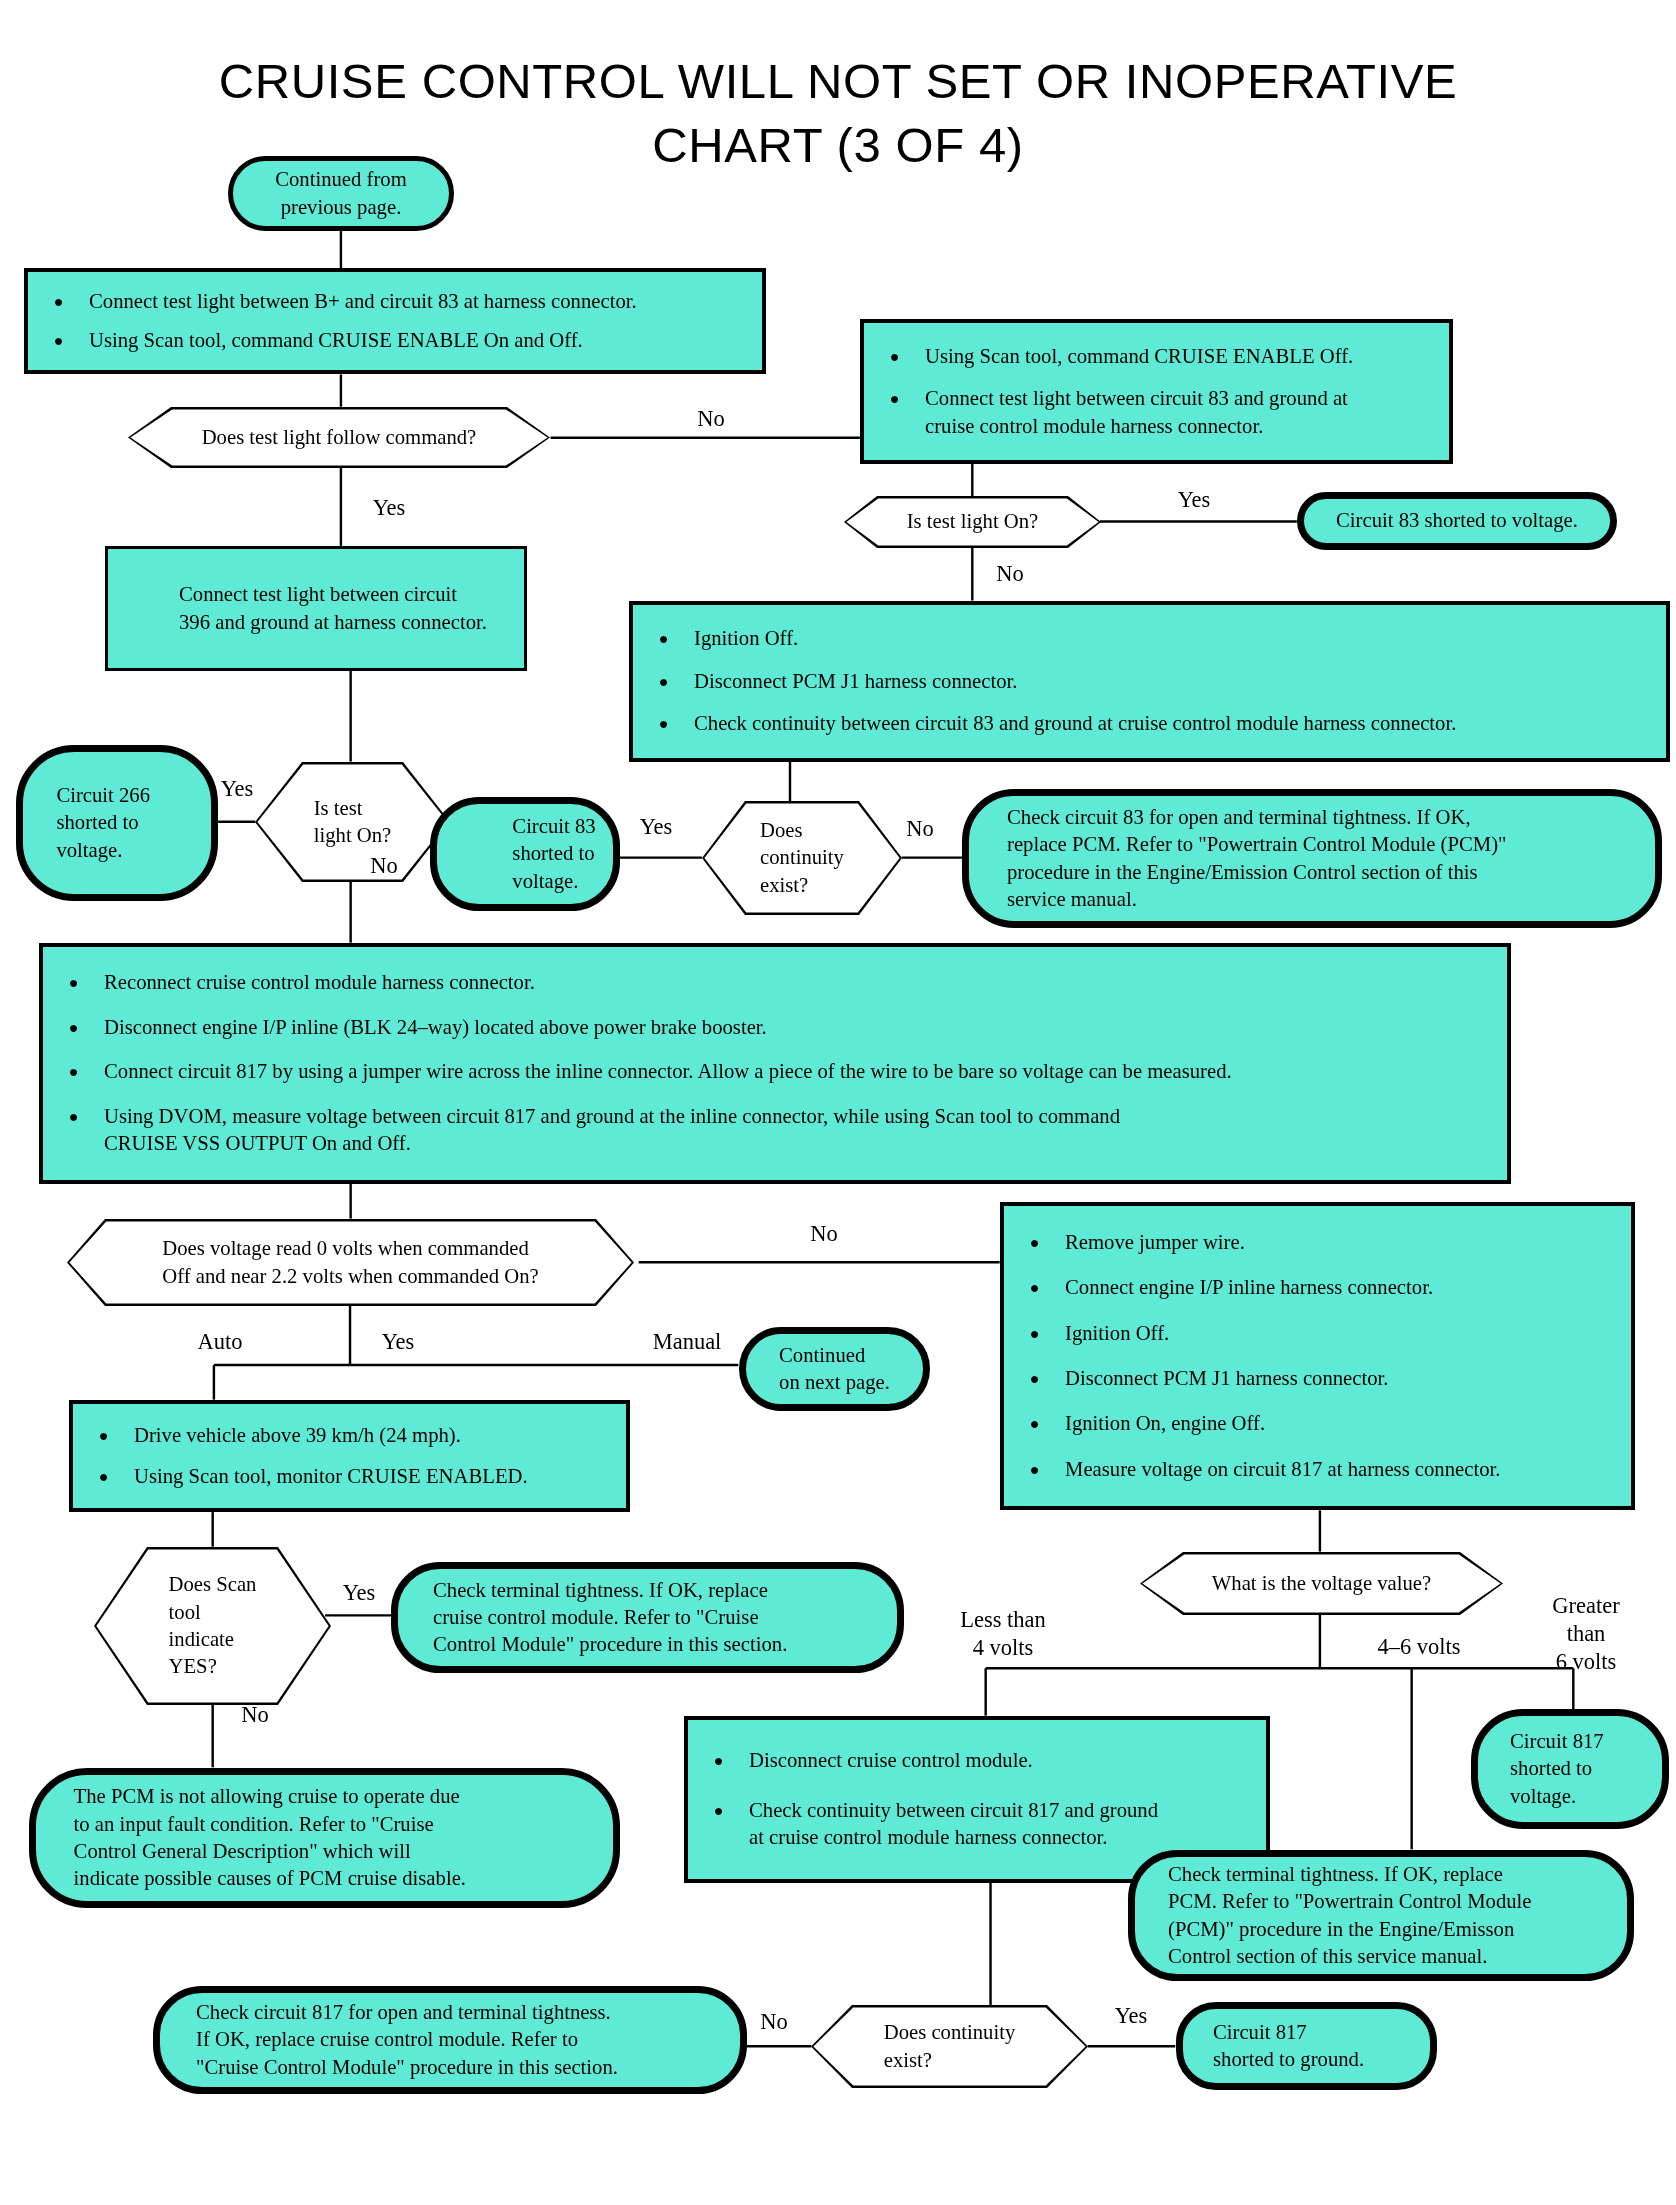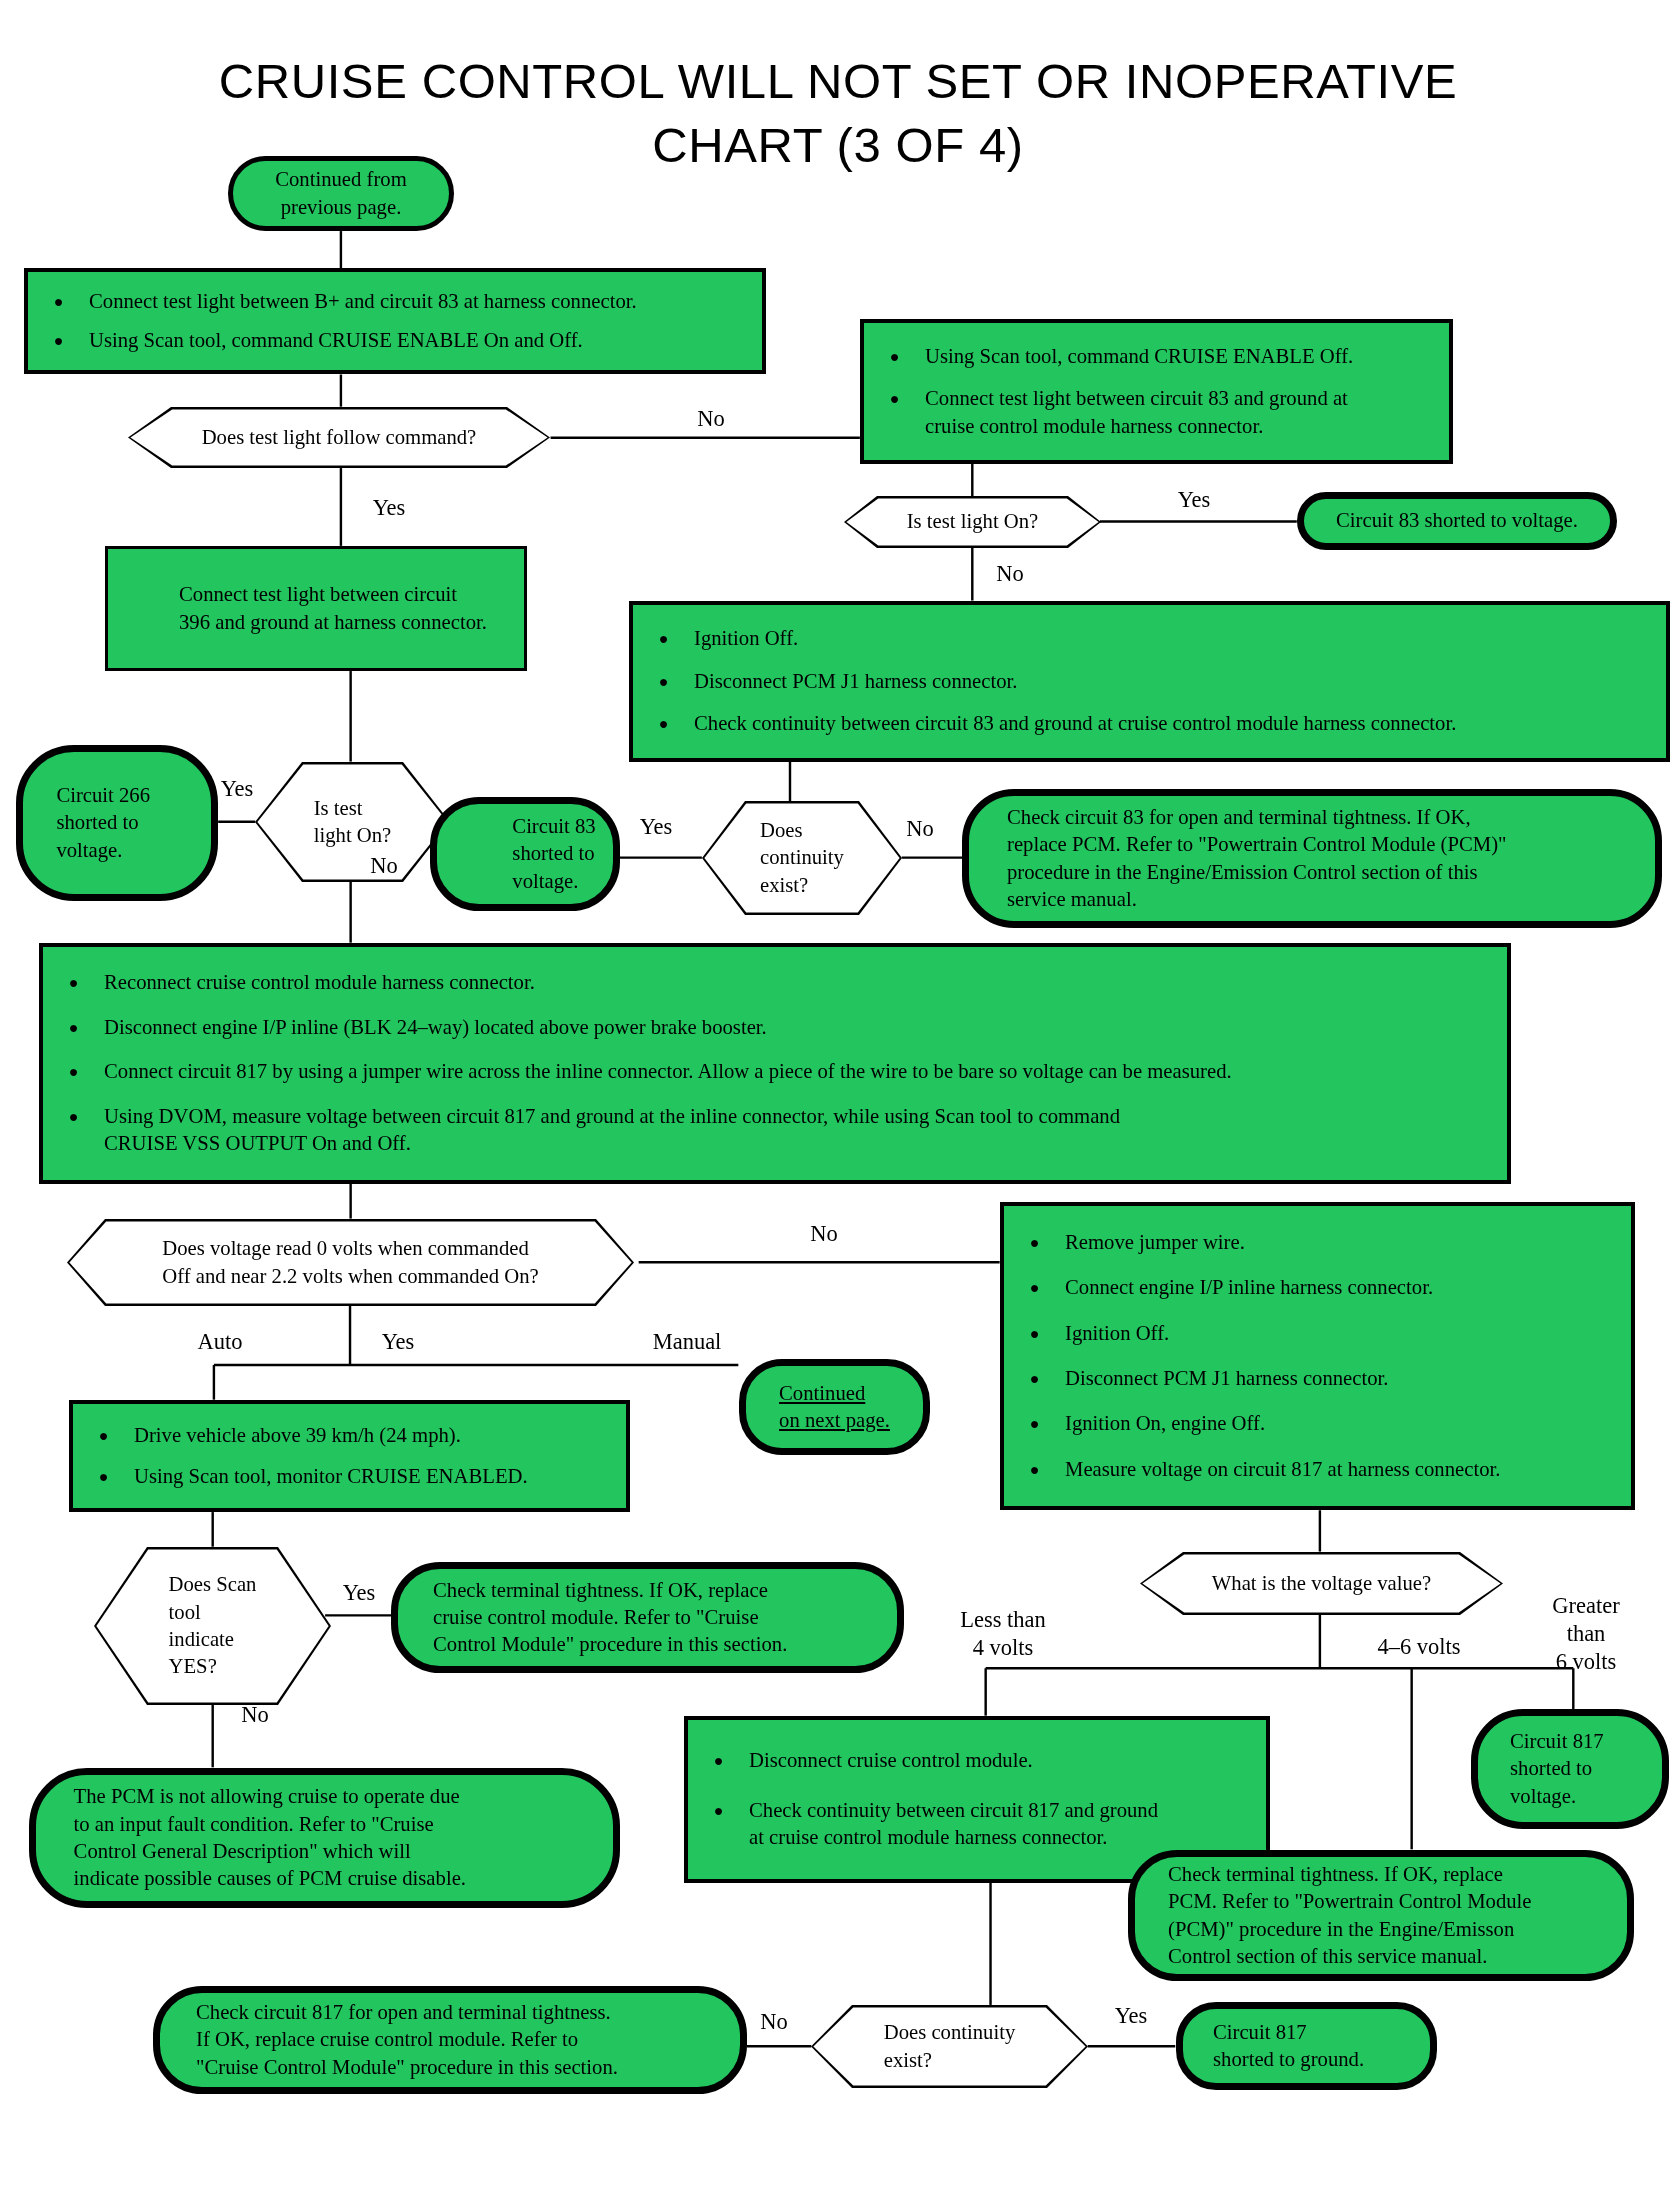--- a/index.html
+++ b/index.html
@@ -5,21 +5,21 @@
   html,body { margin:0; padding:0; background:#fff; }
   #canvas {
     position:relative; width:1676px; height:2205px; background:#ffffff;
     font-family:"Liberation Serif", serif; color:#000;
   }
   #title {
     position:absolute; left:0; top:50px; width:100%;
     text-align:center; font-family:"Liberation Sans", sans-serif;
     font-size:49px; line-height:1.3; letter-spacing:0.6px;
   }
-  .node { position:absolute; box-sizing:border-box; background:#22c55e; z-index:2; }
+  .node { position:absolute; box-sizing:border-box; background:#5eead4; z-index:2; }
   .rect { border:4.9px solid #000; }
   .rect-thin { border:3.6px solid #000; }
   .round { border:7.3px solid #000; }
   .node-text { white-space:pre-line; font-size:20.7px; line-height:1.32; }
   .center-wrap { width:100%; height:100%; display:flex; align-items:center; justify-content:center; text-align:center; }
   .left-wrap { width:100%; height:100%; display:flex; align-items:center; justify-content:flex-start; text-align:left; }
   .bullets { width:100%; height:100%; display:flex; flex-direction:column; justify-content:space-evenly; padding:4.9px 12px 4.9px 0; box-sizing:border-box; }
   .bi { display:flex; align-items:flex-start; }
   .bi .dot { width:61px; text-align:center; font-size:16px; line-height:27px; flex:0 0 auto; }
   .bi .bt { white-space:pre-line; font-size:20.7px; line-height:1.32; }
@@ -254,21 +254,21 @@
           <span class="dot">●</span>
           <span class="bt">Ignition On, engine Off.</span>
         </div>
       <div class="bi">
           <span class="dot">●</span>
           <span class="bt">Measure voltage on circuit 817 at harness connector.</span>
         </div>
     </div>
   </div>
 
-  <div class="node round" style="left:739px;top:1359px;width:191px;height:96px;border-radius:43px;text-decoration:underline;">
+  <div class="node round" style="left:739px;top:1327px;width:191px;height:84px;border-radius:43px;">
     <div class="center-wrap">
         <div class="node-text" style="text-align:left;">Continued
 on next page.</div>
       </div>
   </div>
 
   <div class="node rect" style="left:69px;top:1400px;width:561px;height:112px;">
     <div class="bullets">
       <div class="bi">
           <span class="dot">●</span>

